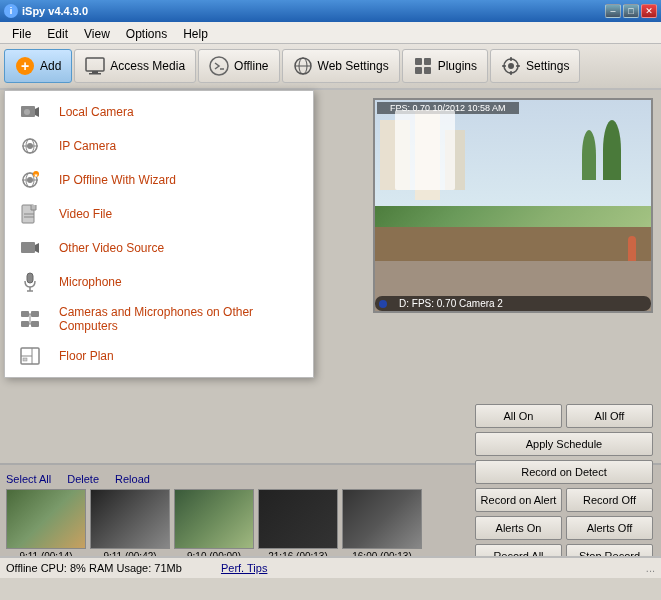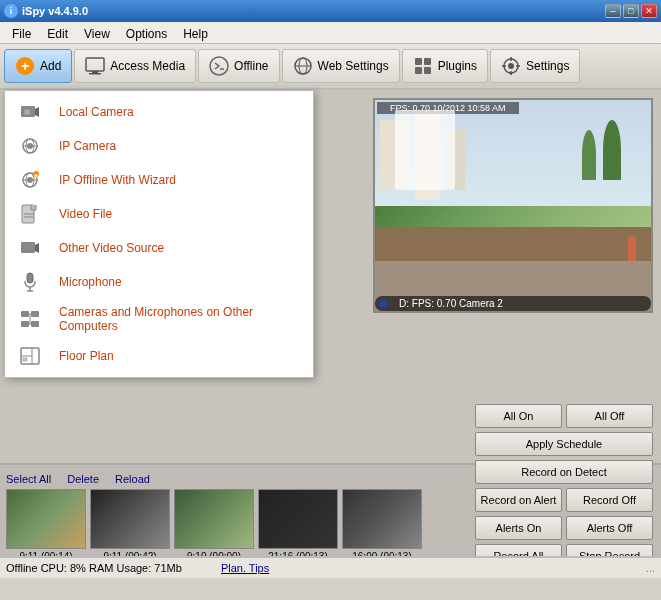--- a/index.html
+++ b/index.html
@@ -503,16 +503,16 @@
     </div>
     <div class="ctrl-row">
       <button class="ctrl-btn">Record All</button>
       <button class="ctrl-btn">Stop Record</button>
     </div>
   </div>
 
   <div class="status-bar">
     <span>Offline  CPU: 8% RAM Usage: 71Mb</span>
     &nbsp;
-    <span class="status-link">Plan. Tips</span>
+    <span class="status-link">Perf. Tips</span>
     <span class="status-dots">...</span>
   </div>
 </div>
 
 </body></html>

